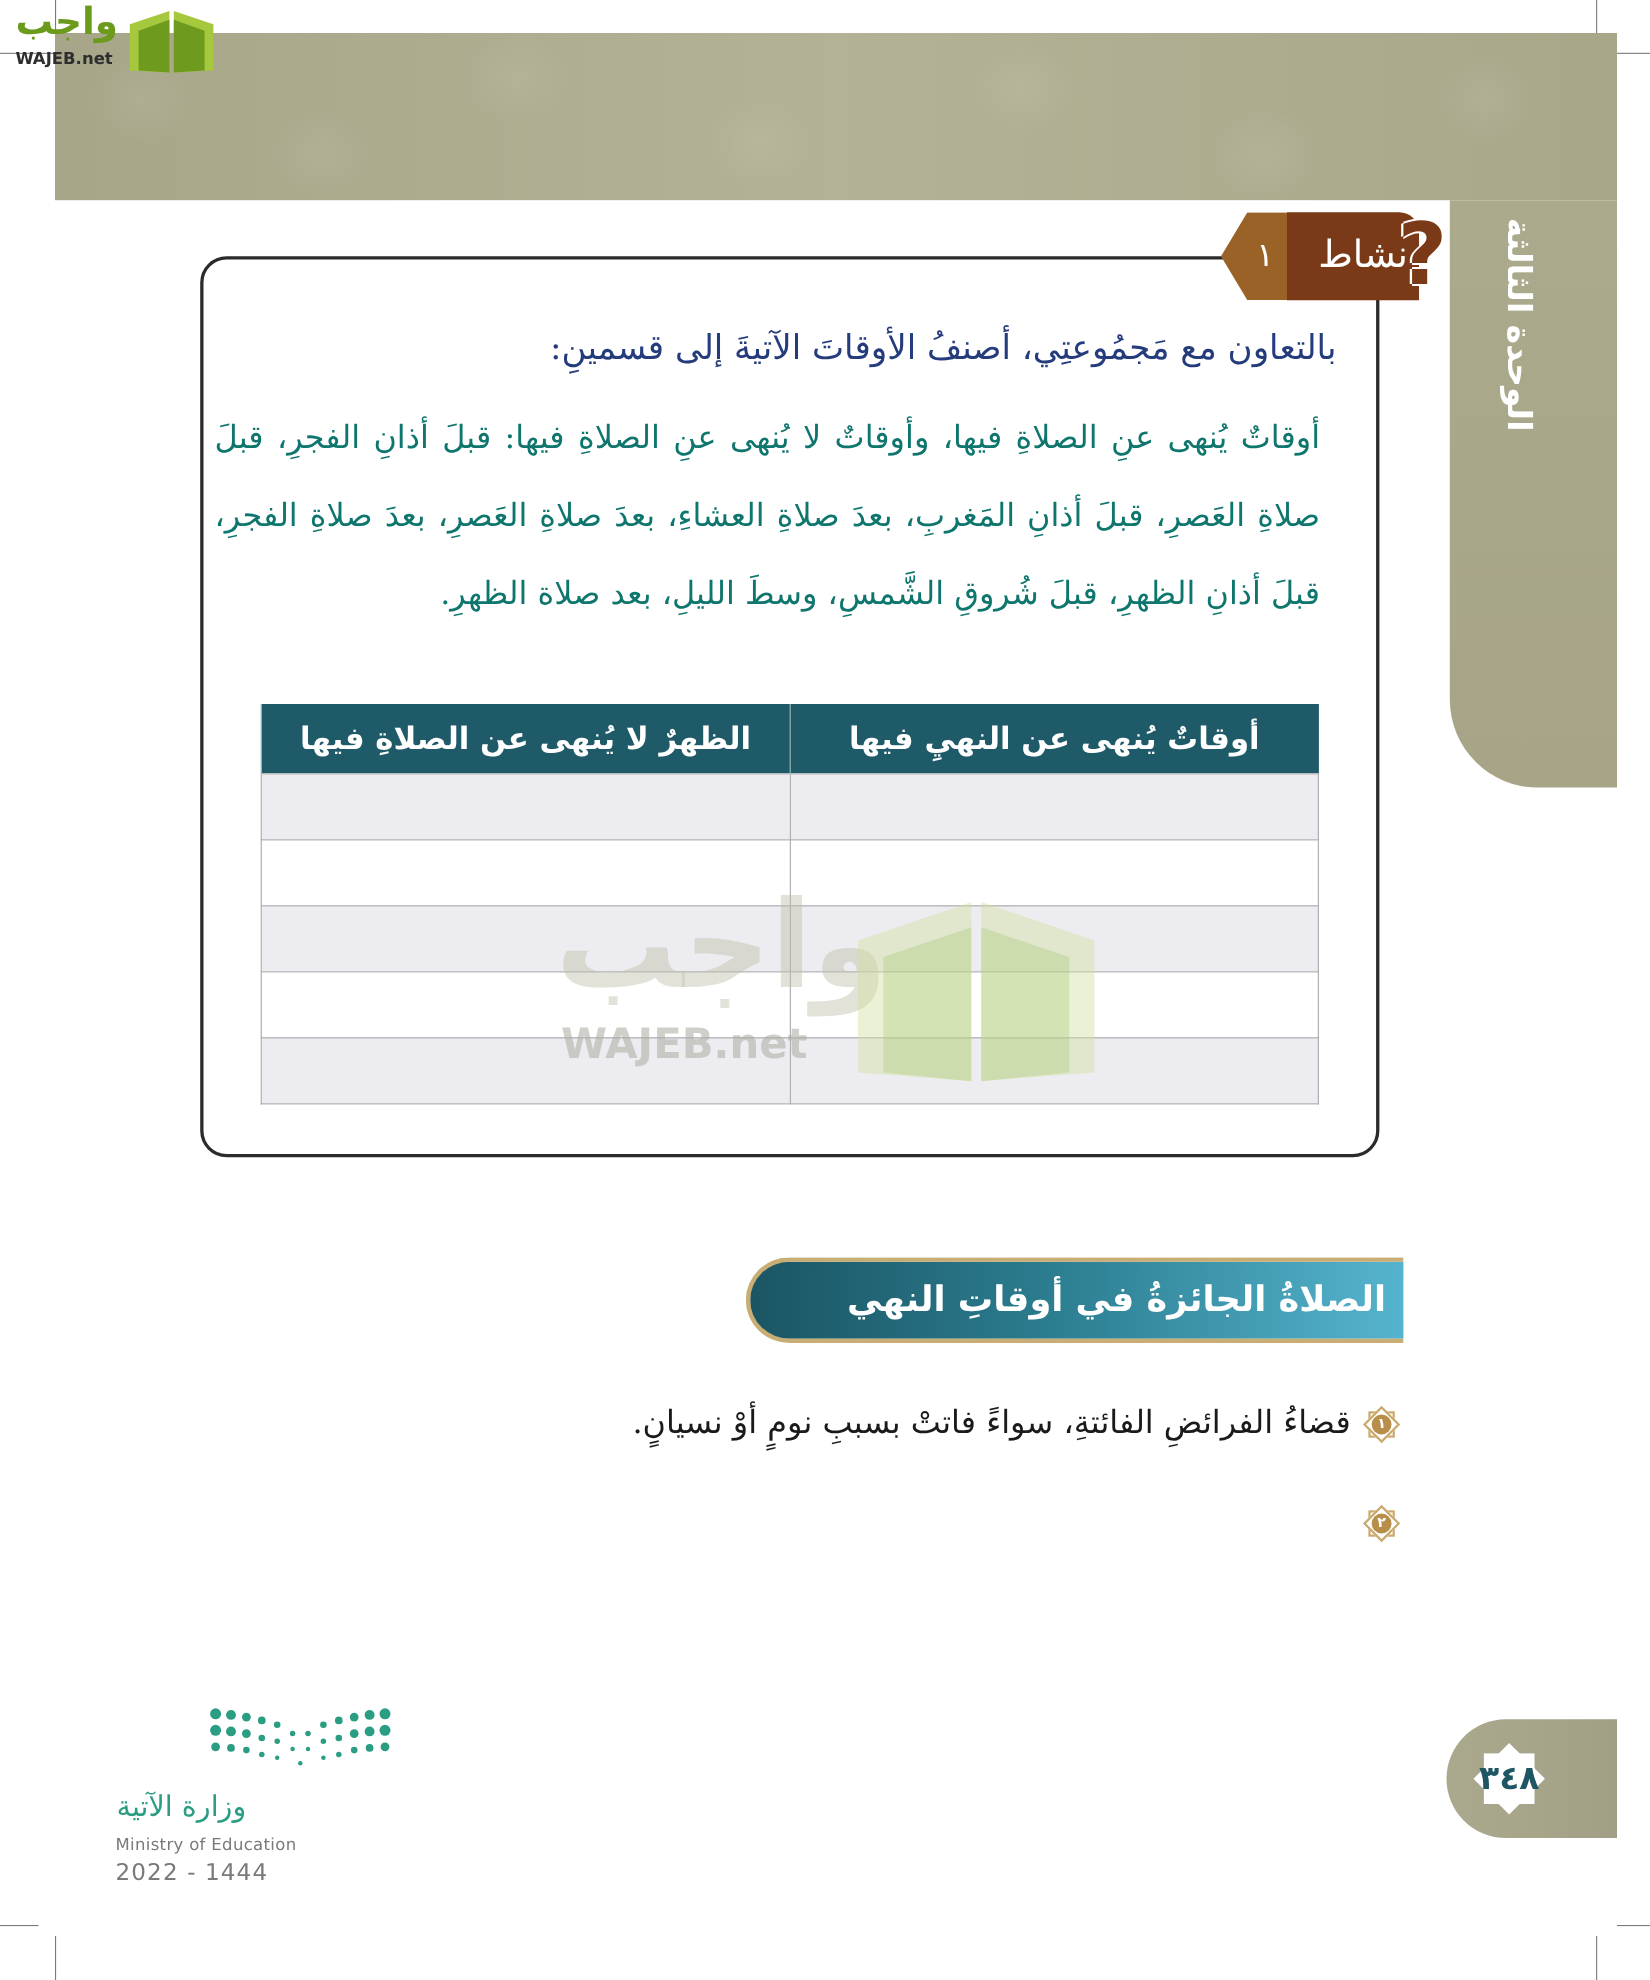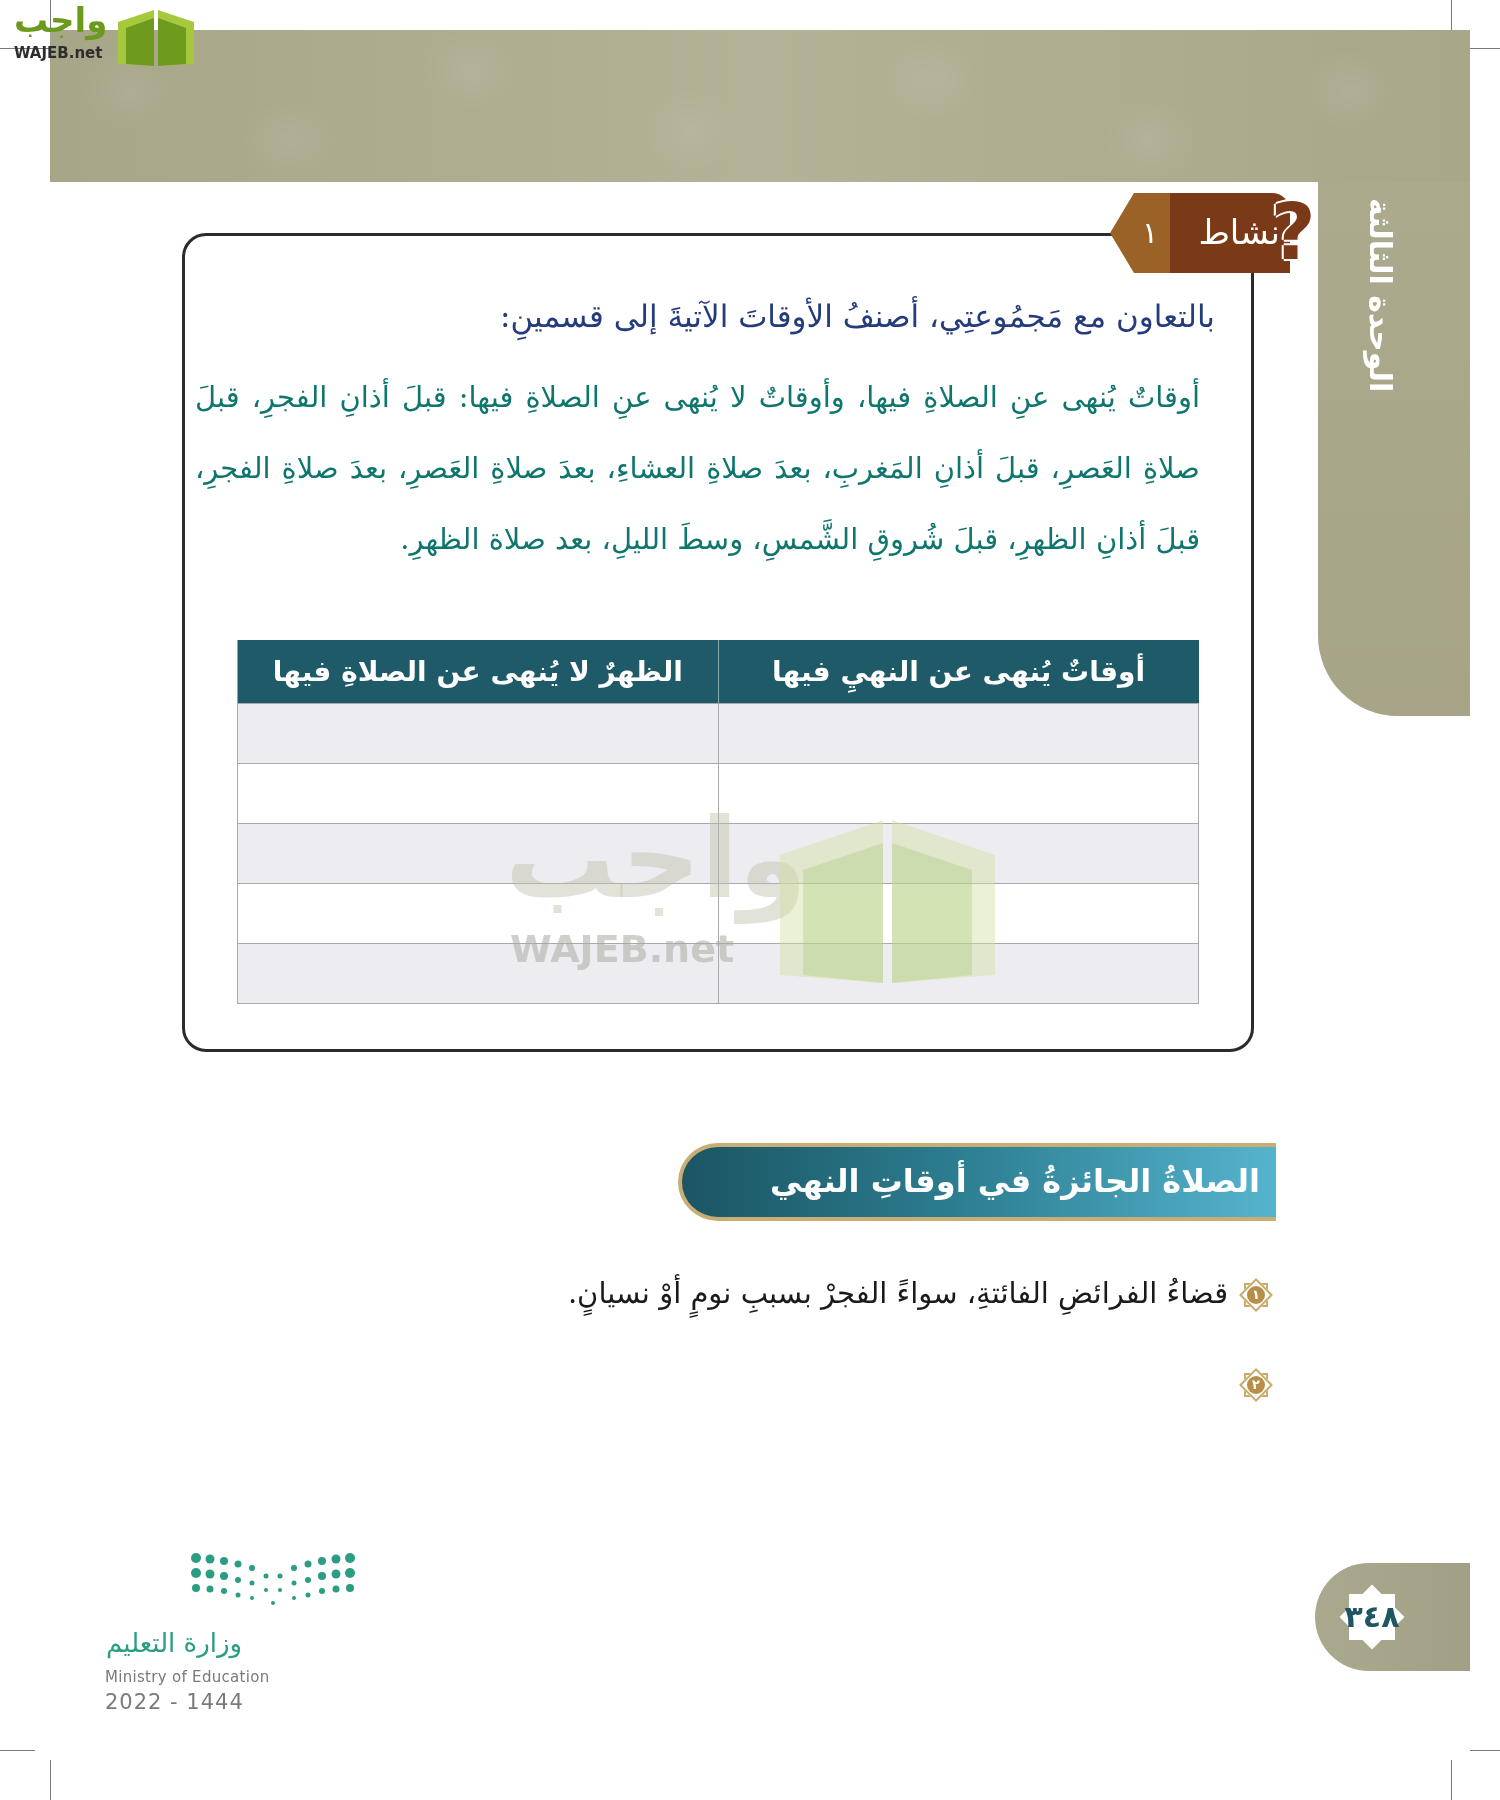--- a/index.html
+++ b/index.html
@@ -223,21 +223,21 @@
 
 <div class="section-banner">
   <div class="shape"></div>
   <div class="title">الصلاةُ الجائزةُ في أوقاتِ النهي</div>
 </div>
 
 <div class="list-item" style="right:226px; top:1268px; width:900px; line-height:50px;">
   <span class="bullet">
     <span class="star1"></span><span class="star2"></span>
     <span class="circ">١</span>
-  </span><span>قضاءُ الفرائضِ الفائتةِ، سواءً الفجرْ بسببِ نومٍ أوْ نسيانٍ.</span>
+  </span><span>قضاءُ الفرائضِ الفائتةِ، سواءً فاتتْ بسببِ نومٍ أوْ نسيانٍ.</span>
 </div>
 
 <div class="list-item" style="right:226px; top:1345px; width:1125px; line-height:77px;">
   <span class="bullet">
     <span class="star1"></span><span class="star2"></span>
     <span class="circ">٢</span>
   </span>
 </div>
 
 <div class="page-tab"></div>
@@ -280,16 +280,16 @@
         <circle cx="78" cy="40" r="2"></circle>
       <circle cx="162" cy="38" r="4"></circle>
         <circle cx="148" cy="39" r="3.5"></circle>
         <circle cx="134" cy="41" r="3"></circle>
         <circle cx="120" cy="45" r="2.5"></circle>
         <circle cx="106" cy="48" r="2"></circle>
         <circle cx="92" cy="40" r="2"></circle>
       <circle cx="85" cy="53" r="2"></circle>
     </g>
   </svg>
-  <div class="ar">وزارة التعليم</div>
+  <div class="ar">وزارة الآتية</div>
   <div class="en">Ministry of Education</div>
   <div class="year">2022 - 1444</div>
 </div>
 
 </body></html>

